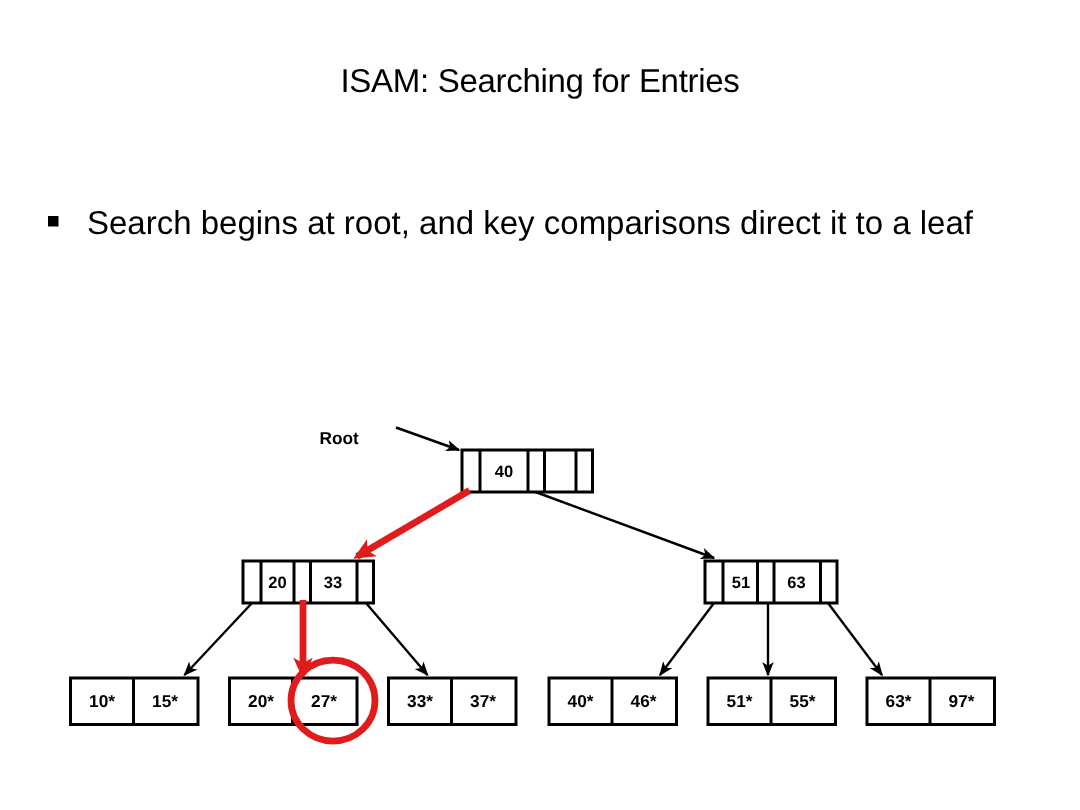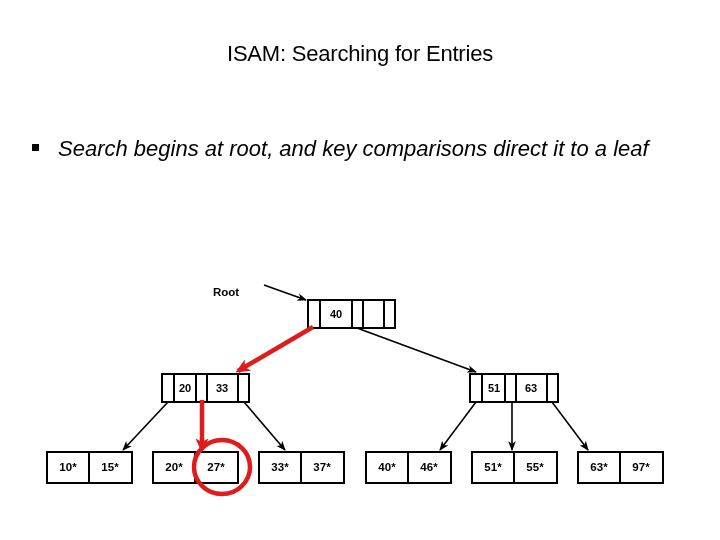--- a/index.html
+++ b/index.html
@@ -32,21 +32,20 @@
     letter-spacing: -0.2px;
     color: #000000;
     line-height: 1.1;
   }
   .bullet {
     position: absolute;
     display: block;
     font-size: 22px;
     line-height: 1.35;
     color: #000000;
-    font-style: italic;
   }
   .bullet .marker {
     position: absolute;
     left: 0;
     top: 0.46em;
     width: 7px;
     height: 7px;
     background: #000000;
   }
   .bullet .btext {

